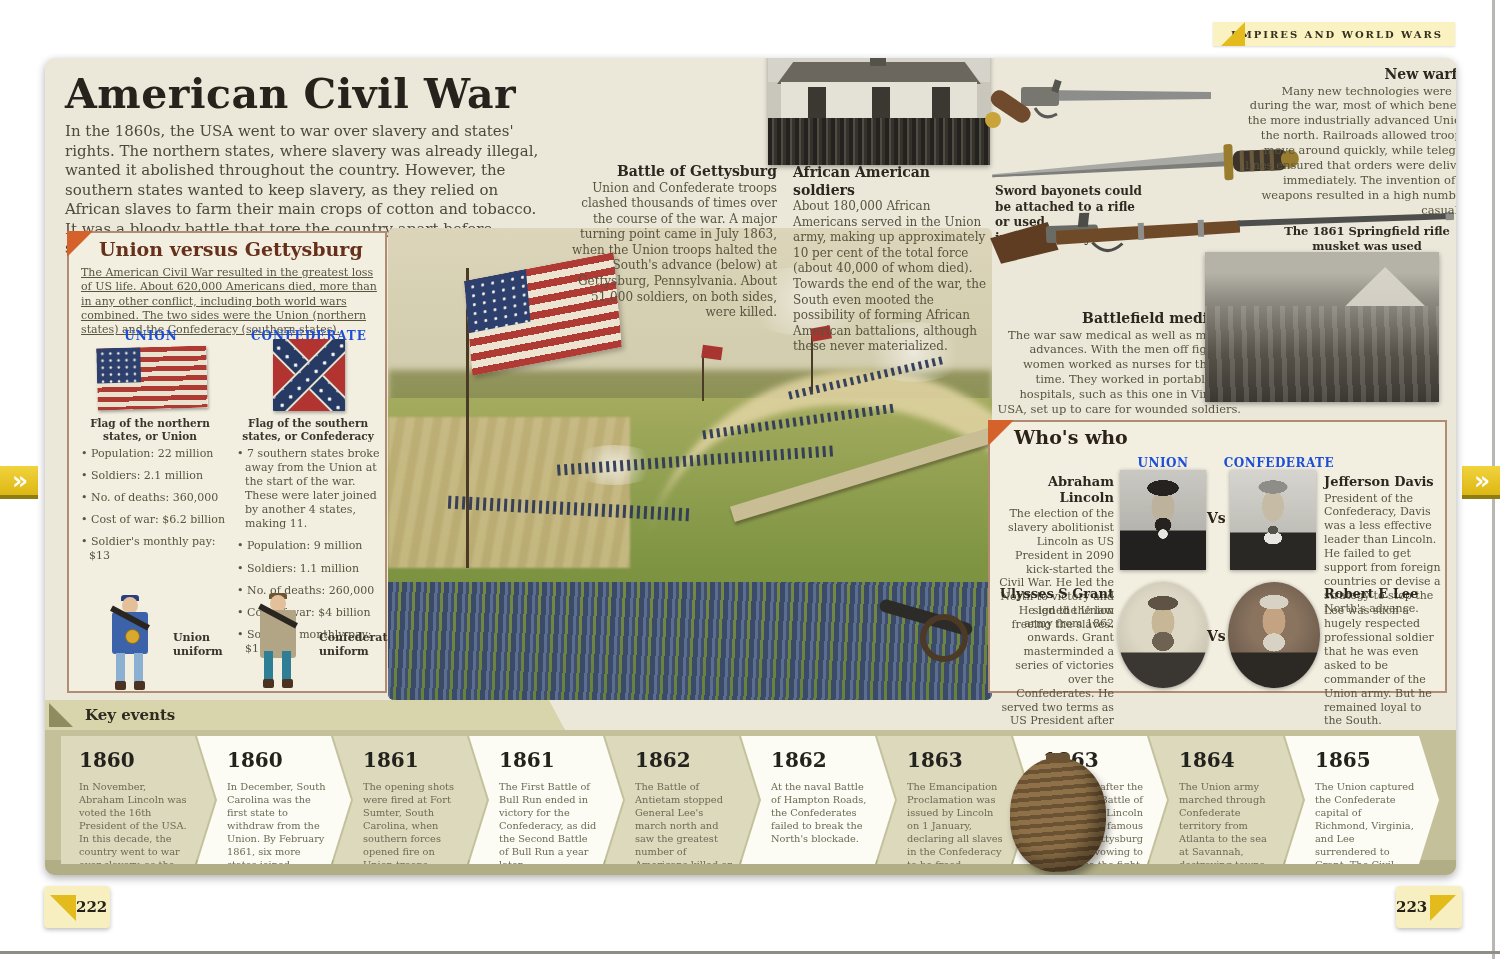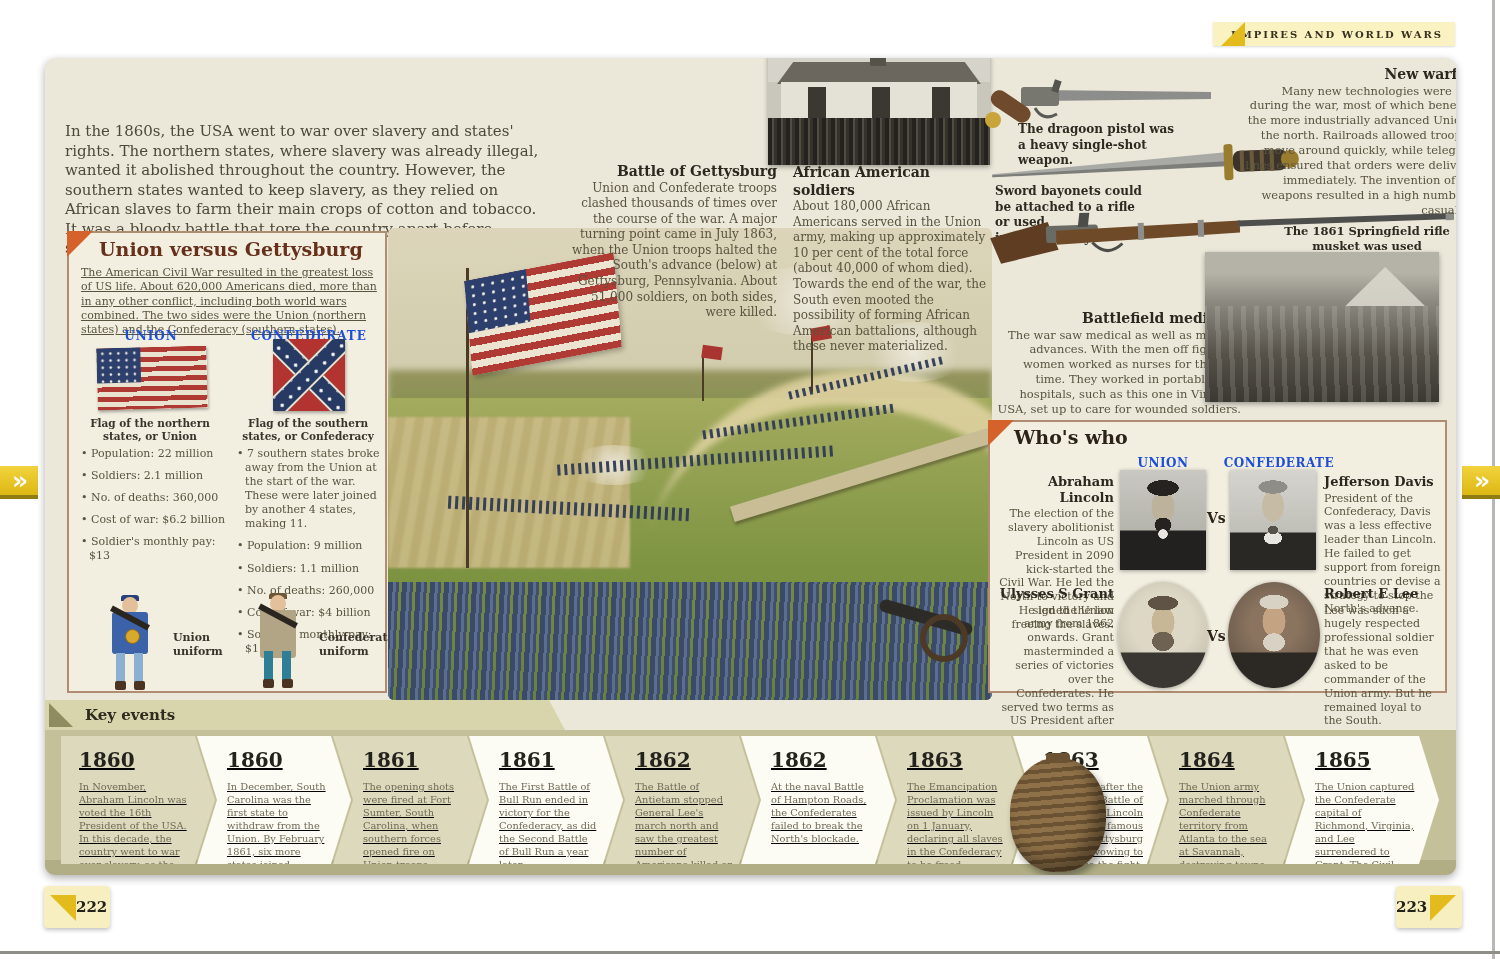--- a/index.html
+++ b/index.html
@@ -129,21 +129,21 @@
     radial-gradient(circle at 50% 40%,#8a7460 30%,#55463a 100%);}
 
   
   .key-tab{background:#d8d5ad;clip-path:polygon(0 0,504px 0,520px 100%,0 100%);display:flex;align-items:center;box-shadow:0 1px 2px rgba(0,0,0,.2);}
   .key-label{font-size:15px;font-weight:bold;color:#2e2b1f;margin-left:40px;}
   .band{background:#c3c09a;}
   .band-strip{position:absolute;left:0;bottom:0;width:100%;height:15px;background:#b1ae85;}
   .cards{display:flex;}
   .tcard{width:154px;height:128px;box-sizing:border-box;padding:12px 24px 8px 30px;margin-left:-18px;
     clip-path:polygon(0 0,calc(100% - 20px) 0,100% 50%,calc(100% - 20px) 100%,0 100%,20px 50%);
-    filter:drop-shadow(2px 3px 3px rgba(40,40,20,.35));text-decoration:underline;}
+    filter:drop-shadow(2px 3px 3px rgba(40,40,20,.35));}
   .tcard.first{margin-left:0;clip-path:polygon(0 0,calc(100% - 20px) 0,100% 50%,calc(100% - 20px) 100%,0 100%);padding-left:18px;}
   .tcard.k{background:#dcd9bd;} .tcard.w{background:#fcfbf4;}
   .t-year{font-size:20px;font-weight:bold;color:#24221c;margin-bottom:9px;}
   .t-text{font-size:9.8px;line-height:1.32;color:#6e6a55;}
   .grenade{border-radius:48% 48% 46% 46%;background:repeating-linear-gradient(175deg,#8e7148 0 5px,#6b5232 5px 9px);
     box-shadow:inset -10px -12px 16px rgba(0,0,0,.38),3px 5px 7px rgba(0,0,0,.35);}
   .grenade::before{content:"";position:absolute;left:38%;top:-5px;width:24%;height:10px;background:#6b5232;border-radius:4px;}
 
   
   .ptab{background:#f7efc0;border-radius:4px;display:flex;align-items:center;box-shadow:0 2px 4px rgba(0,0,0,.25);}
@@ -169,20 +169,21 @@
 
   <div class="abs fwd" style="left:0;top:466px;">
       <span>»</span>
     </div>
   <div class="abs fwd" style="left:1462px;top:466px;">
       <span>»</span>
     </div>
 
   <div class="abs panel">
 
+    <div class="abs page-title" style="left:20px;top:12px;">American Civil War</div>
     <div class="abs intro" style="left:20px;top:64px;width:482px;">In the 1860s, the USA went to war over slavery and states' rights. The northern states, where slavery was already illegal, wanted it abolished throughout the country. However, the southern states wanted to keep slavery, as they relied on African slaves to farm their main crops of cotton and tobacco. It was a bloody battle that tore the country apart before slavery was finally abolished.</div>
 
     <div class="abs sidebox" style="left:22px;top:173px;width:320px;height:462px;">
       <svg class="corner-tri" width="26" height="26">
           <polygon points="0,26 0,0 26,0" fill="#d4622a"></polygon>
         </svg>
       <div class="abs box-title" style="left:30px;top:5px;">Union versus Gettysburg</div>
       <div class="abs small-text" style="left:12px;top:33px;width:296px;text-decoration:underline;">The American Civil War resulted in the greatest loss of US life. About 620,000 Americans died, more than in any other conflict, including both world wars combined. The two sides were the Union (northern states) and the Confederacy (southern states).</div>
 
       <div class="abs col-label" style="left:16px;top:96px;width:132px;">UNION</div>
@@ -292,21 +293,20 @@
     <div class="abs" style="left:938px;top:18px;width:230px;height:55px;">
       <svg width="230" height="55" viewBox="0 0 230 55">
         <polygon points="58,14 228,16 228,23 58,25" fill="#8d8d8b"></polygon>
         <rect x="38" y="11" width="38" height="19" rx="3" fill="#77766f"></rect>
         <rect x="70" y="4" width="7" height="12" fill="#55544e" transform="rotate(18 73 10)"></rect>
         <rect x="6" y="22" width="44" height="17" rx="8" fill="#6f4a2c" transform="rotate(34 28 30)"></rect>
         <circle cx="10" cy="44" r="8" fill="#c9a43a"></circle>
         <path d="M52,32 q8,14 22,6" stroke="#5a5a56" stroke-width="3" fill="none"></path>
       </svg>
     </div>
-    <div class="abs bold-cap" style="left:973px;top:64px;width:162px;">The dragoon pistol was a heavy single-shot weapon.</div>
 
     <div class="abs" style="left:945px;top:84px;width:310px;height:46px;">
       <svg width="310" height="46" viewBox="0 0 310 46">
         <g transform="rotate(-2 155 23)">
           <polygon points="2,27 236,13 236,23 2,30" fill="#a9a9a6"></polygon>
           <polygon points="2,28 236,22 236,27 2,30" fill="#7d7d7a"></polygon>
           <rect x="234" y="5" width="9" height="36" rx="3" fill="#9a7c2e"></rect>
           <rect x="243" y="12" width="54" height="21" rx="7" fill="#3c342a"></rect>
           <rect x="250" y="12" width="4" height="21" fill="#6b5b3c"></rect>
             <rect x="260" y="12" width="4" height="21" fill="#6b5b3c"></rect>

